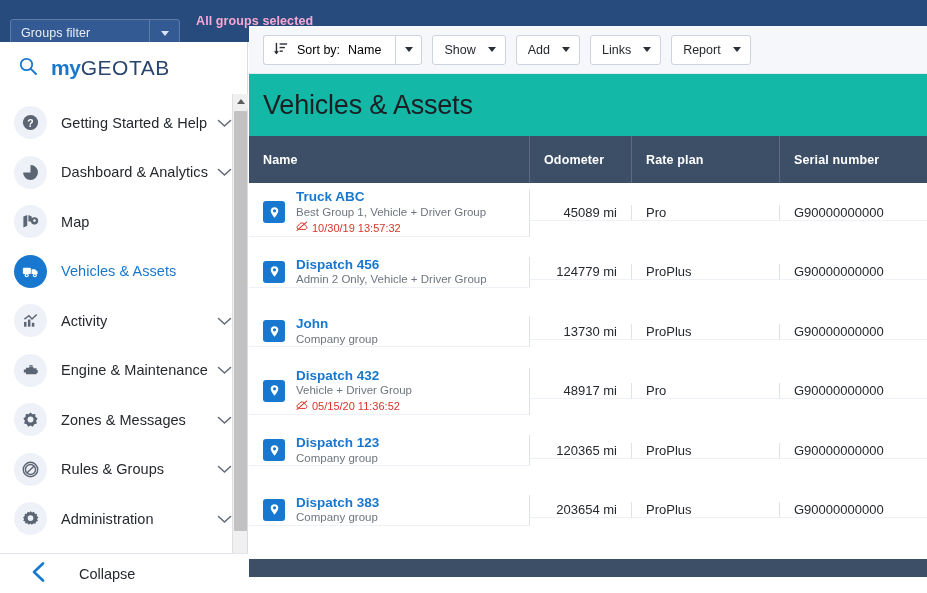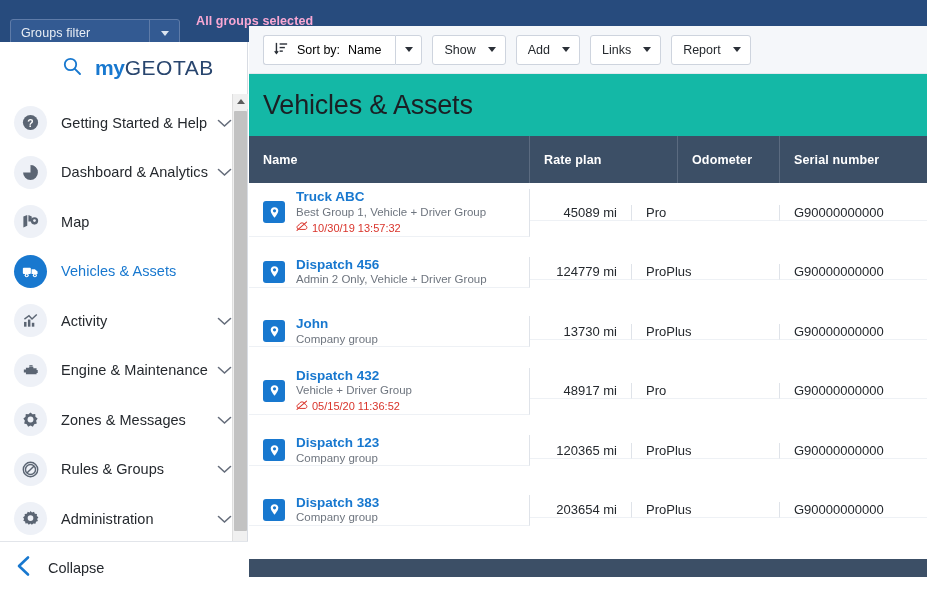--- a/index.html
+++ b/index.html
@@ -61,21 +61,20 @@
     position: absolute; top: 42px; left: 0;
     width: 248px; height: 551px;
     background: #ffffff;
     border-right: 1px solid #d8dce3;
   }
   .brand {
     height: 52px;
     display: flex; align-items: center;
     padding-left: 18px;
     gap: 13px;
-    margin-left: 44px;
   }
   .brand-search-icon { display: block; }
   .brand-text {
     font-size: 21px;
     letter-spacing: -0.3px;
     white-space: nowrap;
   }
   .brand-my { color: #1878cf; font-weight: bold; }
   .brand-geotab { color: #28456e; font-weight: 300; letter-spacing: 0.5px;}
 
@@ -132,24 +131,24 @@
   }
   .sb-thumb {
     position: absolute; top: 17px; left: 1px;
     width: 13px; height: 420px;
     background: #c2c2c2;
     border-radius: 1px;
   }
 
   .collapse-bar {
     position: absolute; bottom: 0; left: 0;
-    width: 248px; height: 52px;
+    width: 248px; height: 40px;
     border-top: 1px solid #e2e5ea;
     display: flex; align-items: center;
-    padding-left: 16px; gap: 16px;
+    padding-left: 31px; gap: 32px;
     background: #fff;
     cursor: pointer;
   }
   .collapse-label { font-size: 14.5px; color: #25292e; }
 
   
   .main {
     position: absolute; top: 26px; left: 249px;
     width: 678px; height: 551px;
     background: #14b8a6;
@@ -529,22 +528,22 @@
       <span>Report</span>
       <span class="caret-dark"></span>
     </div>
   </div>
 
   <div class="page-title">Vehicles &amp; Assets</div>
 
   <div class="table-wrap">
     <div class="thead">
       <div class="th col-name">Name</div>
+      <div class="th col-odometer">Odometer</div>
       <div class="th col-rate">Rate plan</div>
-      <div class="th col-odometer">Odometer</div>
       <div class="th col-serial">Serial number</div>
     </div>
 
     <div class="tbody" id="table-body">
         <div class="trow">
           <div class="td col-name name-cell">
             <span class="pin-badge">
               <svg width="13" height="13" viewBox="0 0 14 14">
                 <path d="M7 1.3 C4.5 1.3 2.9 3.1 2.9 5.2 C2.9 8 7 12.7 7 12.7 C7 12.7 11.1 8 11.1 5.2 C11.1 3.1 9.5 1.3 7 1.3 Z" fill="#ffffff"></path>
                 <circle cx="7" cy="5.2" r="1.7" fill="#1878cf"></circle>

